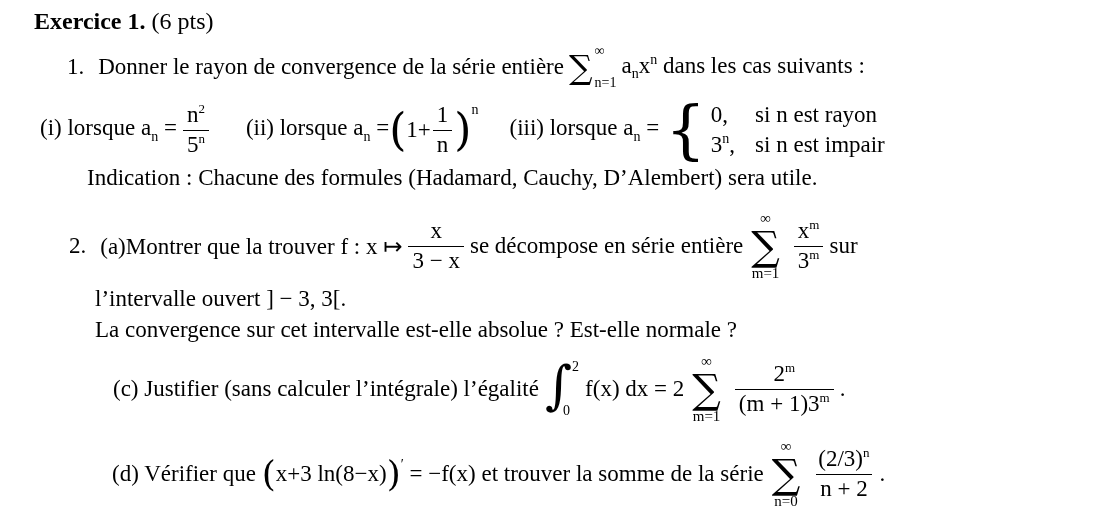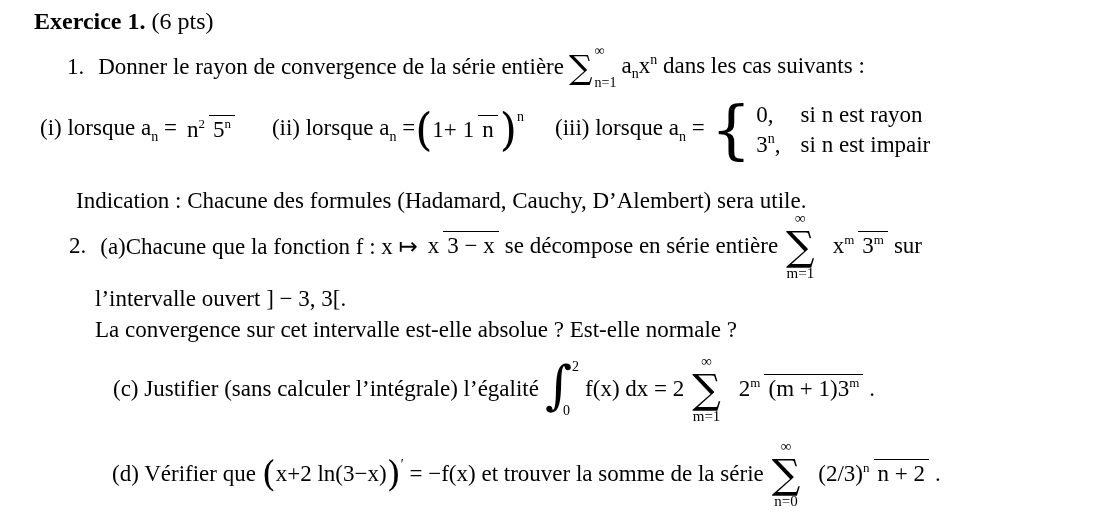--- a/index.html
+++ b/index.html
@@ -13,21 +13,21 @@
   }
   .line { position:absolute; display:flex; align-items:center; white-space:pre; }
   .txt  { white-space:pre; }
   .it   { }
   .bold { font-weight:bold; }
   sup { font-size:14px; }
   sub { font-size:14px; }
   .header { font-size:24px; }
 
   
-  .frac { display:inline-flex; flex-direction:row; align-items:center; text-align:center;
+  .frac { display:inline-flex; flex-direction:column; align-items:center; text-align:center;
           margin:0 6px; line-height:1.15; flex-shrink:0;justify-content:space-between; }
   .frac .num, .frac .den { padding:1px 4px; white-space:pre; }
   .frac .den { border-top:1.5px solid #000; }
   .frac sup { font-size:13px; }
 
   
   .sumd { display:inline-flex; flex-direction:column; align-items:center; line-height:1;
           margin:0 8px; font-size:15px; flex-shrink:0; }
   .sumd .op { font-size:40px; line-height:0.95; font-family:"DejaVu Serif","DejaVu Sans",serif; padding:1px 0; }
   .sumd .slim { white-space:pre; }
@@ -103,27 +103,27 @@
     <span class="brace">{</span>
     <span class="grid">
       <span class="cell">0,</span>
       <span class="cell"><span>si </span><span class="it">n</span><span> est rayon</span></span>
       <span class="cell"><span>3</span><sup class="it">n</sup><span>,</span></span>
       <span class="cell"><span>si </span><span class="it">n</span><span> est impair</span></span>
     </span>
   </span>
 </div>
 
-<div class="line" style="left:76px; top:163px; height:30px;margin-top:23px;">
+<div class="line" style="left:87px; top:163px; height:30px;">
   <span class="txt"><span class="it">Indication : </span><span>Chacune des formules (Hadamard, Cauchy, D’Alembert) sera utile.</span></span>
 </div>
 
 <div class="line" style="left:69px; top:202px; height:88px;">
   <span class="txt num-label">2.</span>
-  <span class="txt"><span>(a)Chacune que la fonction </span><span class="it">f</span><span> : </span><span class="it">x</span><span> ↦</span></span>
+  <span class="txt"><span>(a)Montrer que la trouver </span><span class="it">f</span><span> : </span><span class="it">x</span><span> ↦</span></span>
   <span class="frac">
     <span class="num it">x</span>
     <span class="den"><span>3 − </span><span class="it">x</span></span>
   </span>
   <span class="txt">se décompose en série entière</span>
   <span class="sumd">
     <span class="slim">∞</span>
     <span class="op">∑</span>
     <span class="slim"><span class="it">m</span><span>=1</span></span>
   </span>
@@ -161,21 +161,21 @@
     <span class="num"><span>2</span><sup class="it">m</sup></span>
     <span class="den"><span>(</span><span class="it">m</span><span> + 1)3</span><sup class="it">m</sup></span>
   </span>
   <span class="txt">.</span>
 </div>
 
 <div class="line" style="left:112px; top:428px; height:92px;">
   <span class="txt"><span>(d) </span><span>Vérifier que </span></span>
   <span class="pgroup">
     <span class="medp">(</span>
-    <span class="txt"><span class="it">x</span><span>+2 ln(3−</span><span class="it">x</span><span>)</span></span>
+    <span class="txt"><span class="it">x</span><span>+3 ln(8−</span><span class="it">x</span><span>)</span></span>
     <span class="medp">)</span>
     <span class="exp">′</span>
   </span>
   <span class="txt"><span> = −</span><span class="it">f</span><span>(</span><span class="it">x</span><span>)</span><span> et trouver la somme de la série</span></span>
   <span class="sumd">
     <span class="slim">∞</span>
     <span class="op">∑</span>
     <span class="slim"><span class="it">n</span><span>=0</span></span>
   </span>
   <span class="frac">

